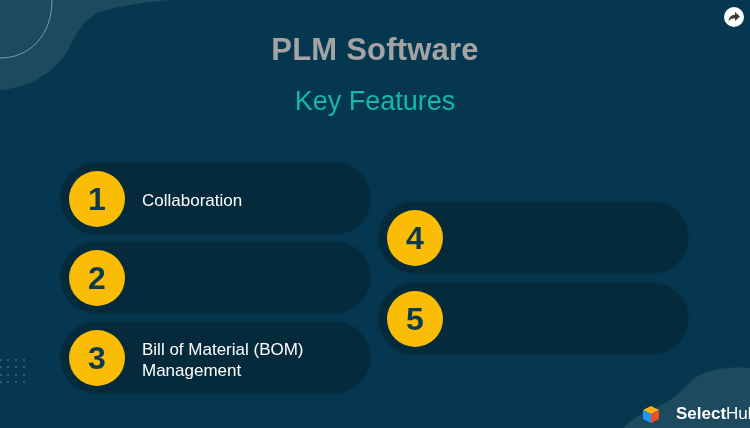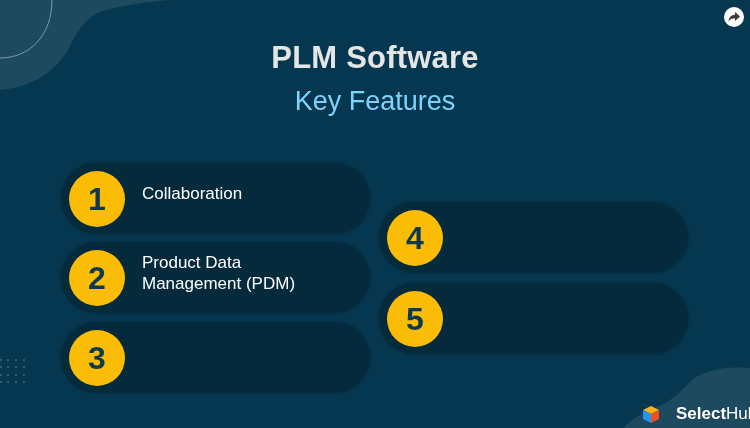--- a/index.html
+++ b/index.html
@@ -10,39 +10,39 @@
       position: relative;
     }
     .bg-svg { position: absolute; left: 0; top: 0; width: 750px; height: 428px; }
     .share-btn {
       position: absolute; left: 724px; top: 7px; width: 20px; height: 20px;
       border-radius: 50%; background: #ffffff;
       display: flex; align-items: center; justify-content: center;
       cursor: pointer;
     }
     .title {
-      position: absolute; left: 0; top: 40px; width: 750px; text-align: center;
-      color: #e5e5e5; font-weight: bold; font-size: 31px; letter-spacing: 0.2px;
+      position: absolute; left: 0; top: 32px; width: 750px; text-align: center;
+      color: #a3a3a3; font-weight: bold; font-size: 31px; letter-spacing: 0.2px;
     }
     .subtitle {
       position: absolute; left: 0; top: 86px; width: 750px; text-align: center;
-      color: #7dd3fc; font-size: 27px;
+      color: #14b8a6; font-size: 27px;
     }
     .pill {
       position: absolute; height: 71px; border-radius: 36px;
       background: #052a3b;
       box-shadow: 0 0 3px rgba(3,25,36,0.5);
     }
     .pill .num {
       position: absolute; left: 8px; top: 8px; width: 56px; height: 56px; border-radius: 50%;
       background: #fbbc05; color: #0b3a50; font-weight: bold; font-size: 32px;
       display: flex; align-items: center; justify-content: center;
     }
     .pill .label {
-      position: absolute; left: 81px; top: 0; height: 61px; width: 210px;
+      position: absolute; left: 81px; top: 7px; height: 61px; width: 210px;
       display: flex; align-items: center;
       color: #ffffff; font-size: 17px; line-height: 21px;
     }
     .logo {
       position: absolute; left: 643px; top: 404px; height: 20px;
       display: flex; align-items: center;
     }
     .logo-text { color: #ffffff; font-size: 17px; margin-left: 17px; }
     .logo-text b { font-weight: bold; }
   </style>
@@ -86,25 +86,25 @@
 <div class="title">PLM Software</div>
 <div class="subtitle">Key Features</div>
 
 <div class="pill" style="left:61px; top:163px; width:309px;">
   <div class="num">1</div>
   <div class="label">Collaboration</div>
 </div>
 
 <div class="pill" style="left:61px; top:242px; width:309px;">
   <div class="num">2</div>
-  <div class="label" style="width:180px;">Product Data Management (PDM)</div>
 </div>
 
 <div class="pill" style="left:61px; top:322px; width:309px;">
   <div class="num">3</div>
+  <div class="label" style="width:200px;">Bill of Material (BOM) Management</div>
 </div>
 
 <div class="pill" style="left:379px; top:202px; width:309px;">
   <div class="num">4</div>
 </div>
 
 <div class="pill" style="left:379px; top:283px; width:309px;">
   <div class="num">5</div>
 </div>
 

